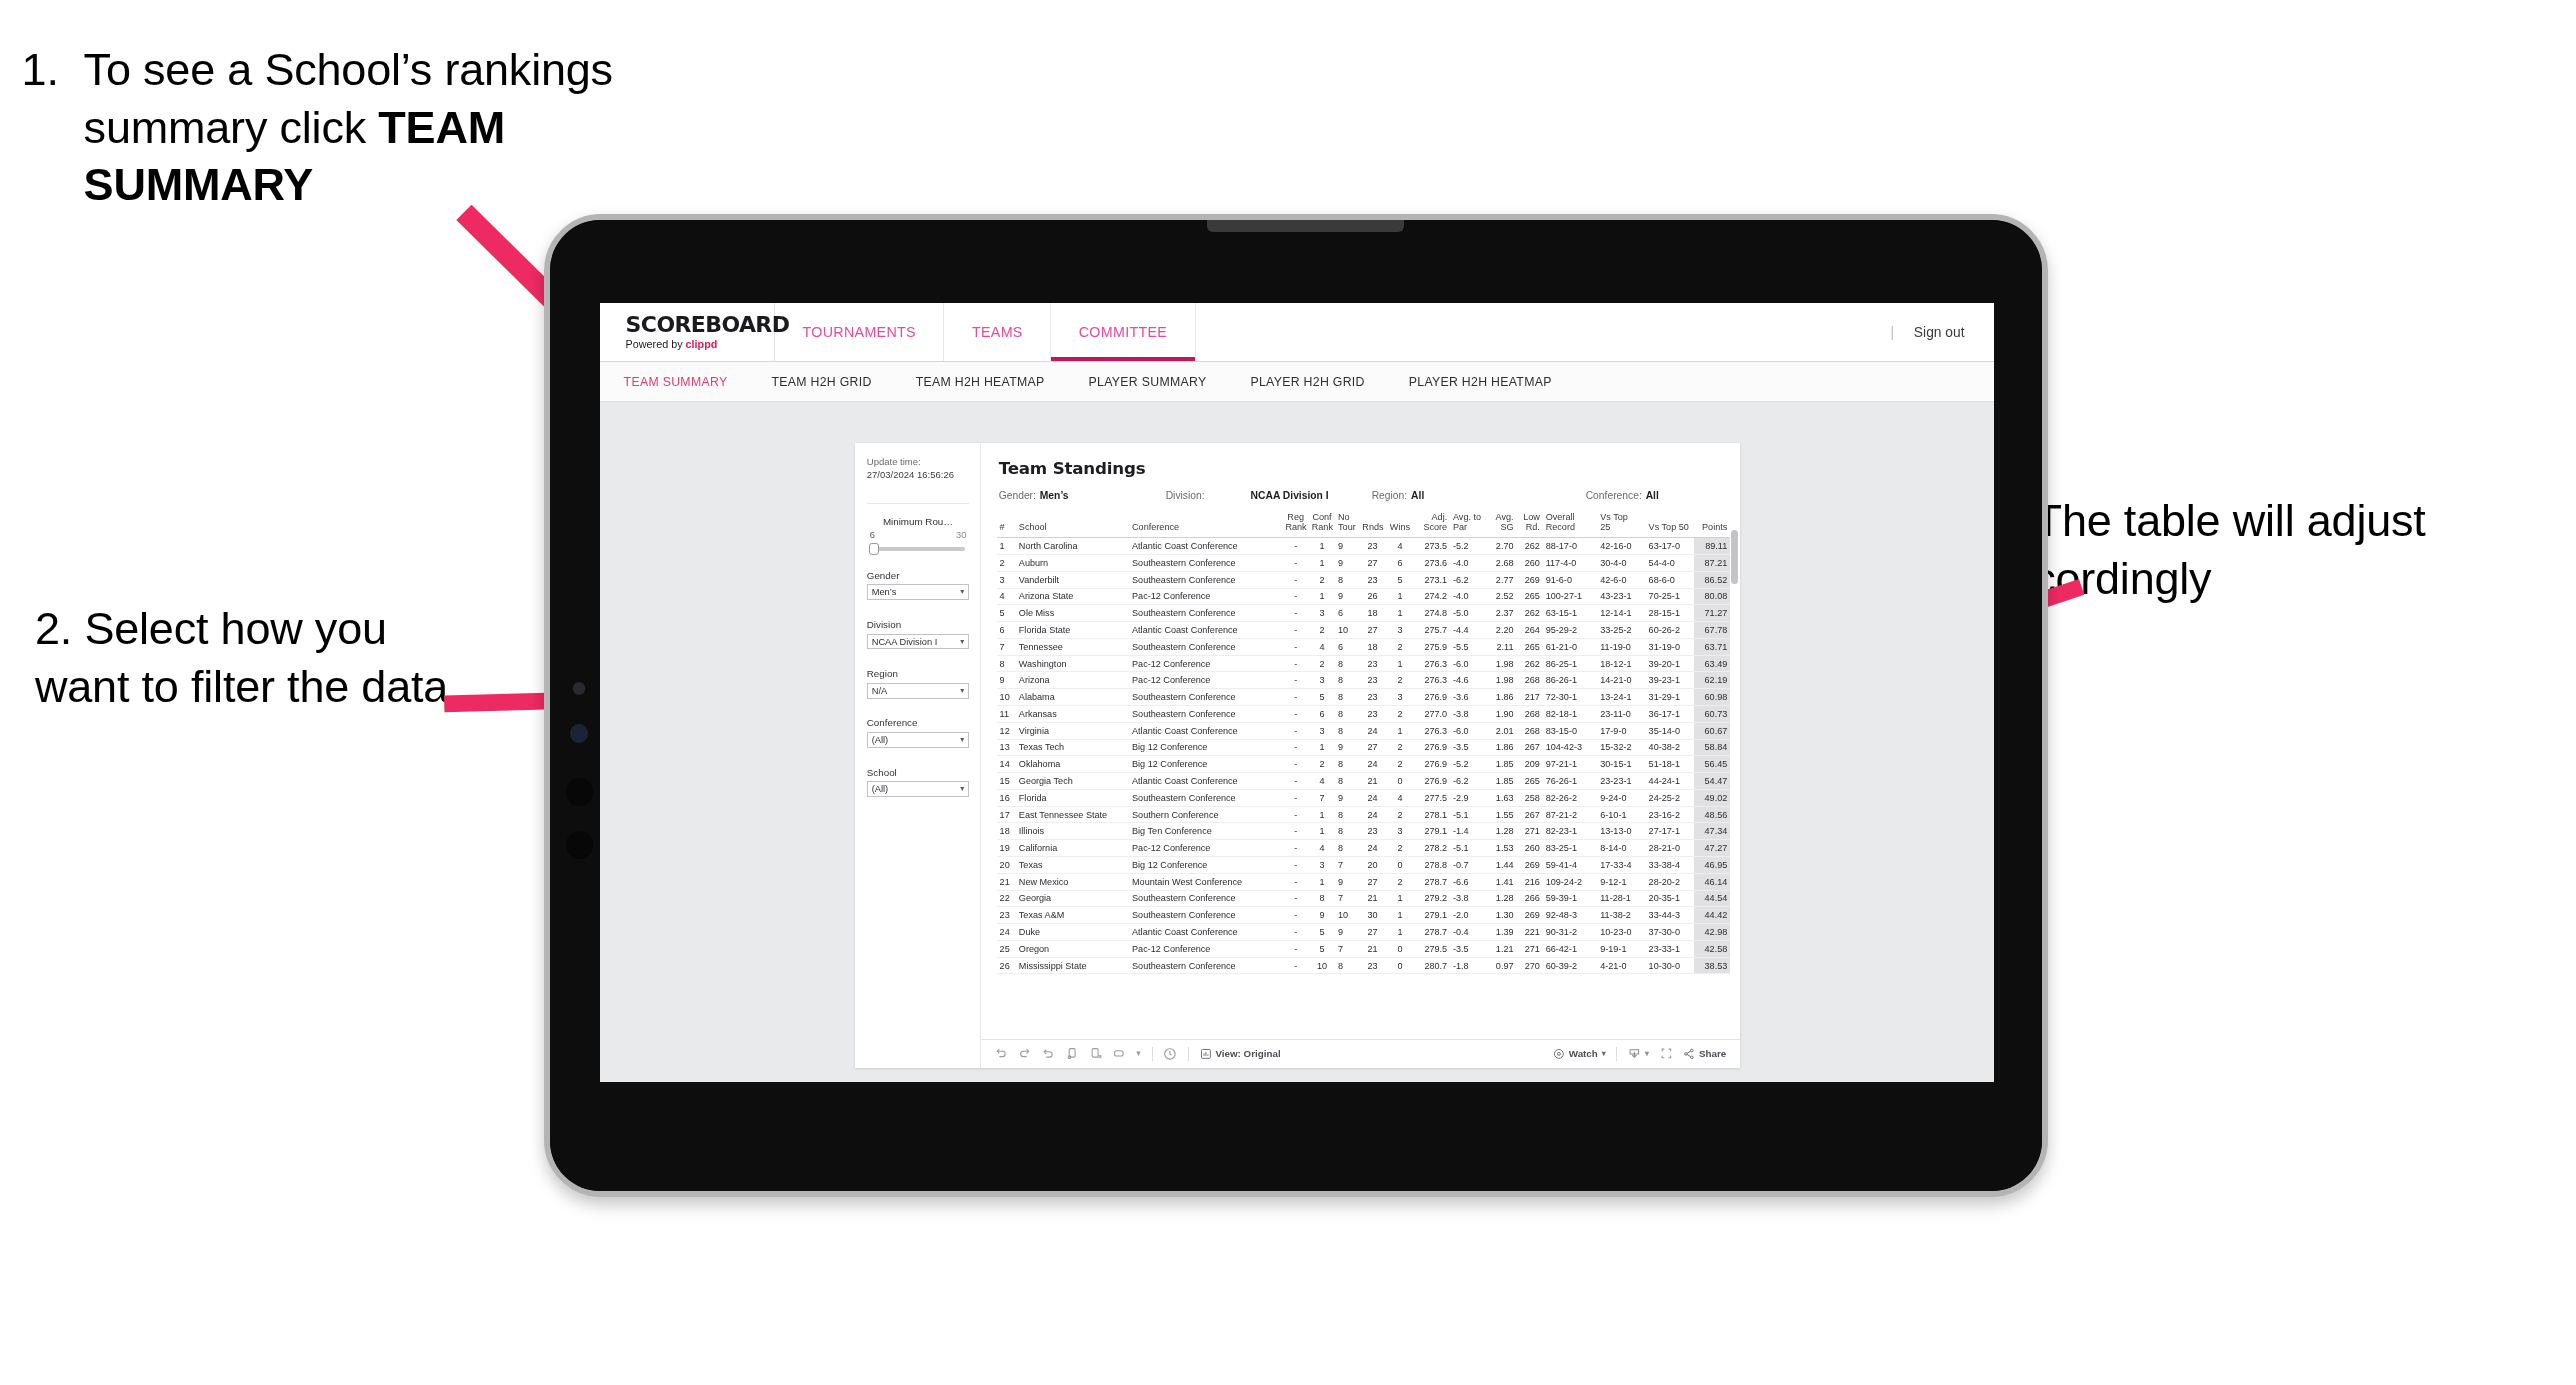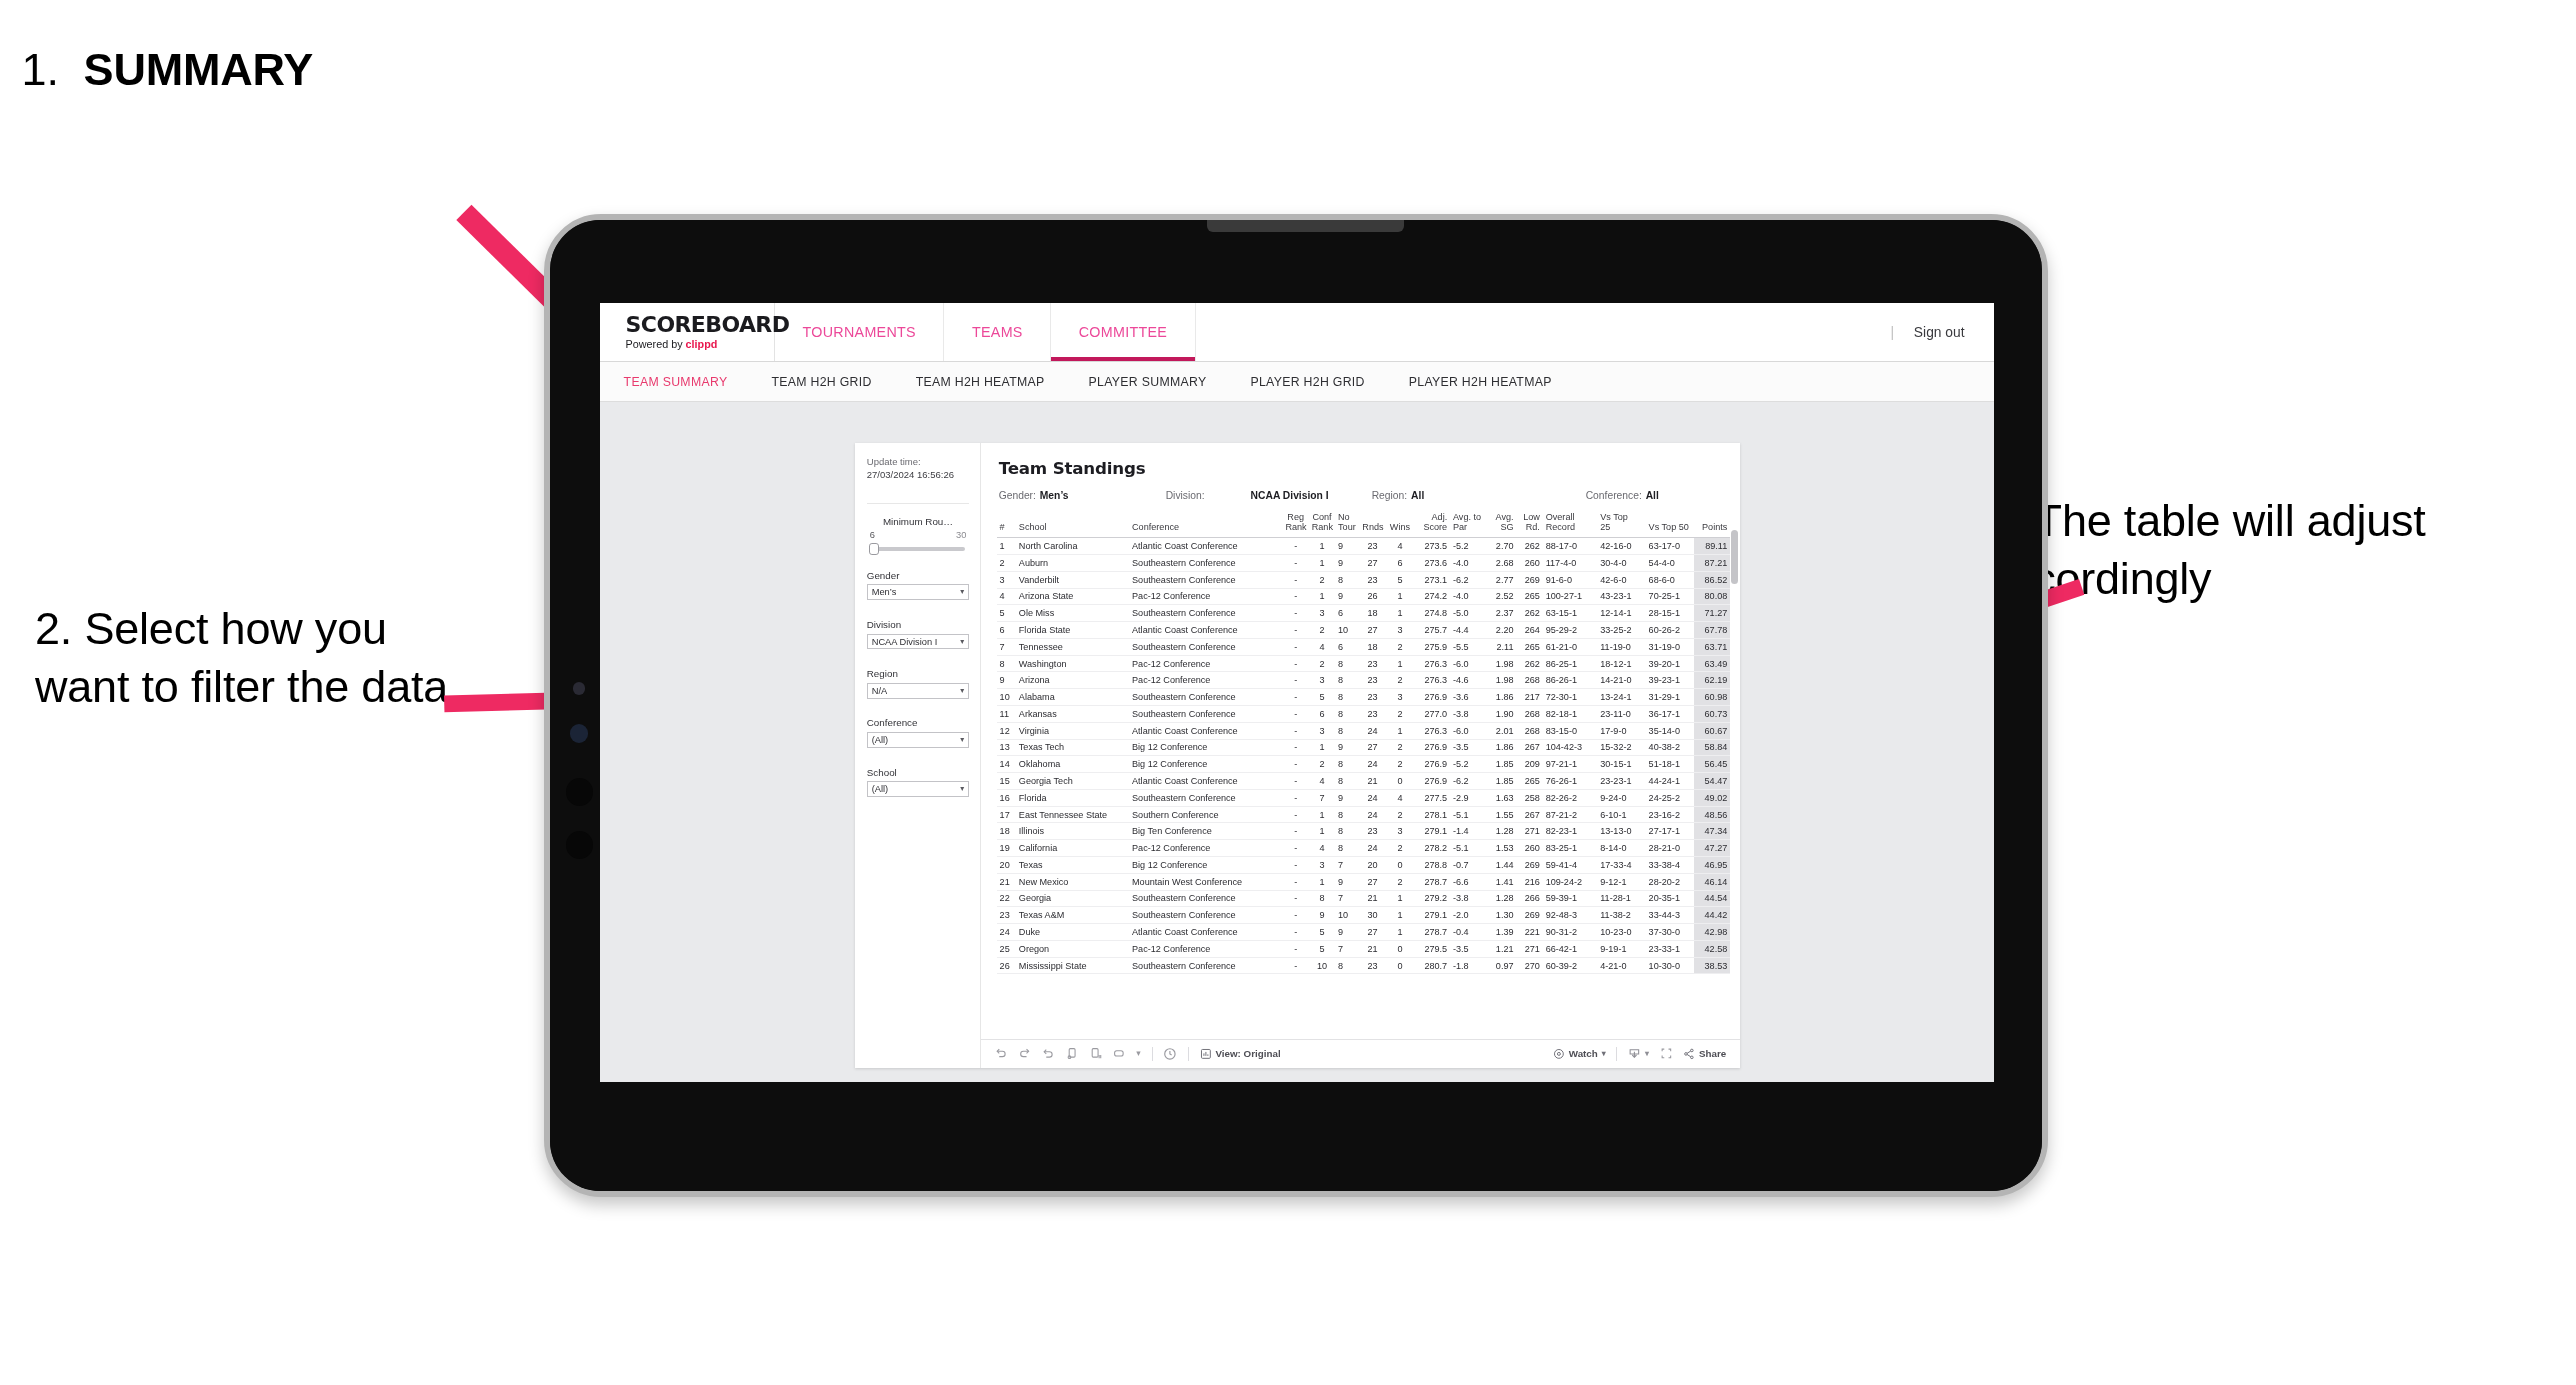--- a/index.html
+++ b/index.html
@@ -296,20 +296,22 @@
 </style>
 </head>
 <body>
 
 <div id="root">
 
   <div class="annot" id="annot-1">
     <div class="a1row">
       <div class="a1num">1.</div>
       <div class="a1txt">
+        <div>To see a School’s rankings</div>
+        <div><span>summary click </span><span class="bold">TEAM</span></div>
         <div class="bold">SUMMARY</div>
       </div>
     </div>
   </div>
 
   <div class="annot" id="annot-2">2. Select how you want to filter the data</div>
 
   <div class="annot" id="annot-3">3. The table will adjust accordingly</div>
 
   <svg class="arrow-svg" id="arrow-1" style="left:0px; top:0px; width:2576px; height:1386px;" viewBox="0 0 2621 1410" width="2576" height="1386">

